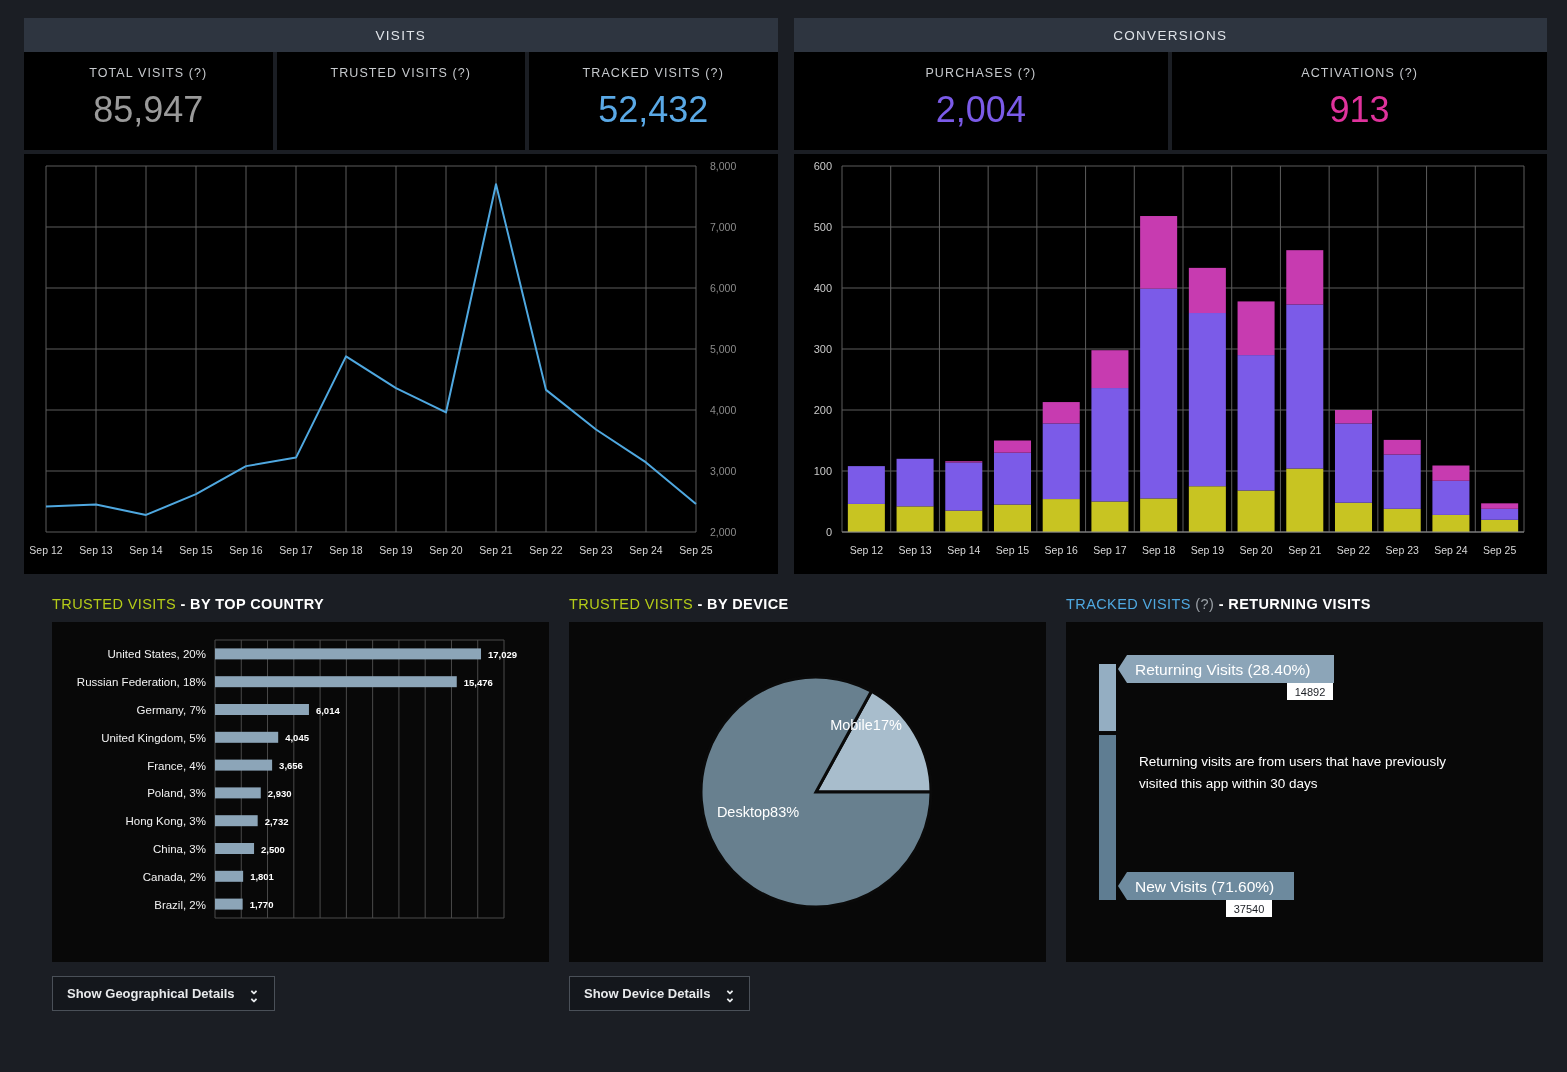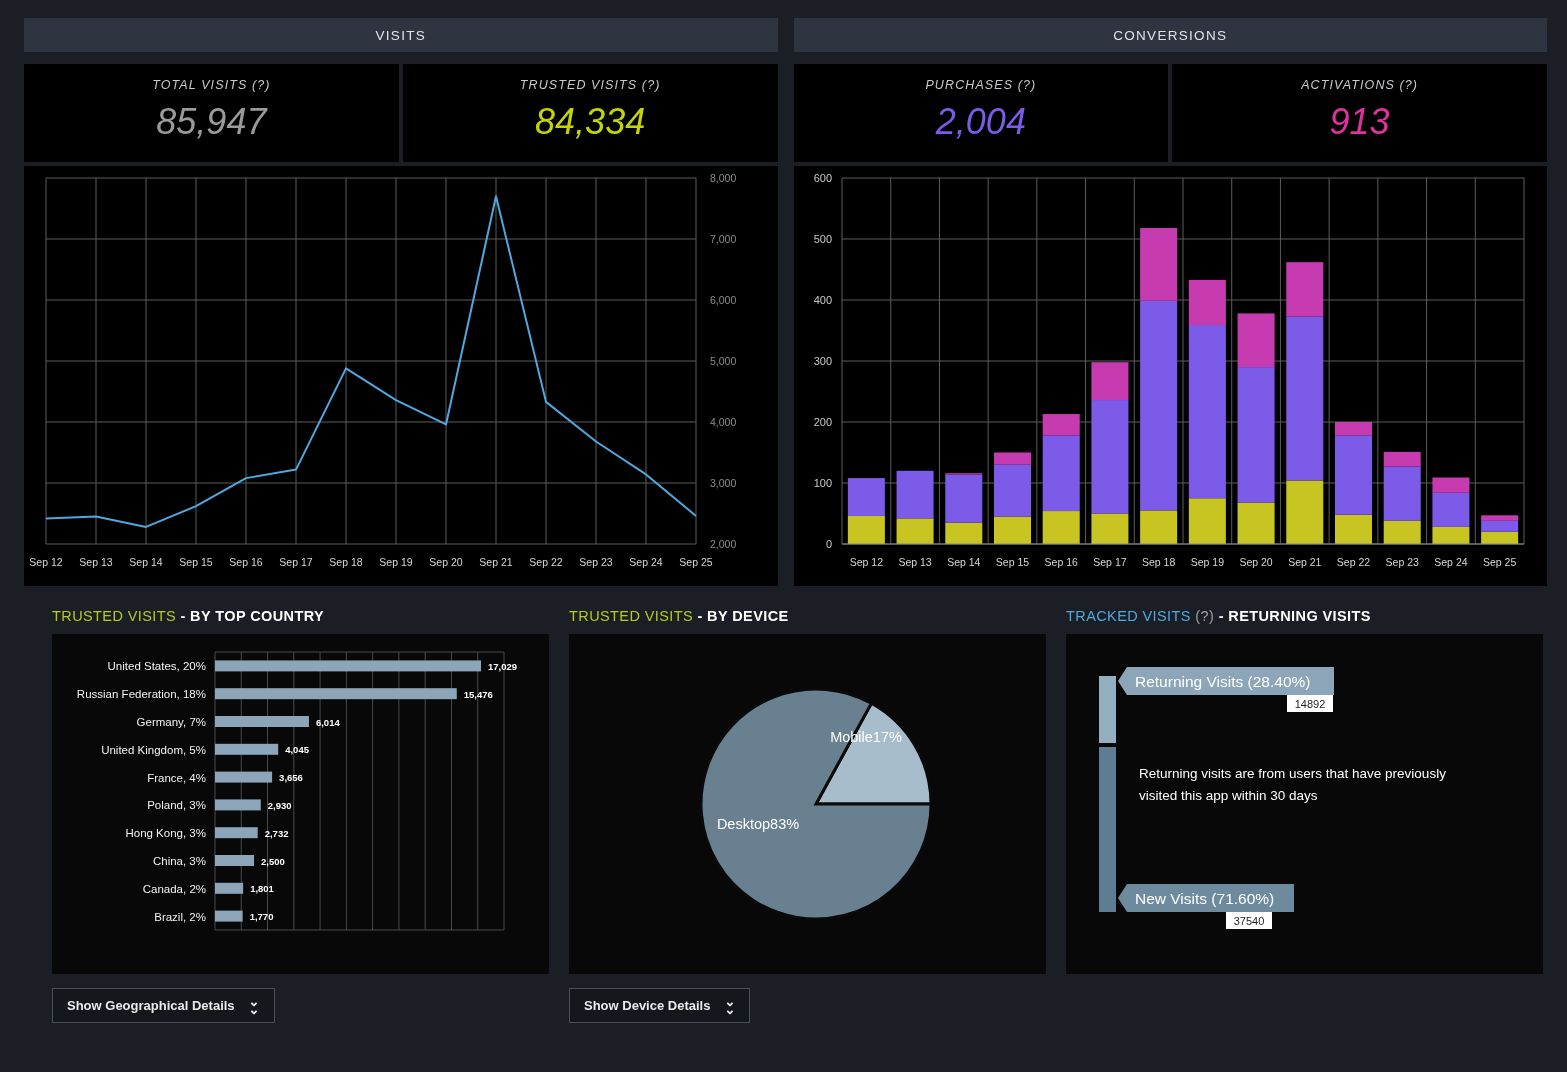--- a/index.html
+++ b/index.html
@@ -12,21 +12,21 @@
   .root { width:1567px; height:1072px; position:relative; }
 
   
   .top-row { display:flex; gap:16px; padding: 18px 20px 0 24px; }
   .panel { flex:1 1 0; min-width:0; }
   .panel-header {
     background:#2e3540; color:#dfe3e8;
     text-align:center; font-size:13.5px; letter-spacing:1.3px;
     padding:10px 0 9px; font-weight:400;
   }
-  .kpi-row { display:flex; gap:4px; margin-top:12px;font-style:italic; }
+  .kpi-row { display:flex; gap:4px; margin-top:0; }
   .kpi {
     flex:1 1 0; background:#000; padding:14px 4px 22px;
     text-align:center;
   }
   .kpi-label {
     color:#c6c9cd; font-size:12.5px; letter-spacing:1.1px; font-weight:400;
   }
   .kpi-value {
     margin-top:12px; font-size:36px; font-weight:400; line-height:1;
   }
@@ -70,21 +70,24 @@
 
     <div class="panel">
       <div class="panel-header">VISITS</div>
       <div class="kpi-row">
         <div class="kpi">
           <div class="kpi-label">TOTAL VISITS (?)</div>
           <div class="kpi-value" id="kv0" style="color: rgb(154, 154, 154);">85,947</div>
         </div>
         <div class="kpi">
           <div class="kpi-label">TRUSTED VISITS (?)</div>
-          <div class="kpi-value" id="kv1" style="color: rgb(196, 213, 0);">84,334</div>
+        </div>
+        <div class="kpi">
+          <div class="kpi-label">TRACKED VISITS (?)</div>
+          <div class="kpi-value" id="kv2" style="color: rgb(90, 169, 230);">52,432</div>
         </div>
       </div>
       <div class="chart-card linechart-wrap">
         <svg id="line-svg" width="748" height="420" viewBox="0 0 748 420">
             <line x1="22" x2="672" y1="378" y2="378" stroke="#5c5c5c" stroke-width="1"></line>
             <line x1="22" x2="672" y1="317" y2="317" stroke="#5c5c5c" stroke-width="1"></line>
             <line x1="22" x2="672" y1="256" y2="256" stroke="#5c5c5c" stroke-width="1"></line>
             <line x1="22" x2="672" y1="195" y2="195" stroke="#5c5c5c" stroke-width="1"></line>
             <line x1="22" x2="672" y1="134" y2="134" stroke="#5c5c5c" stroke-width="1"></line>
             <line x1="22" x2="672" y1="73" y2="73" stroke="#5c5c5c" stroke-width="1"></line>

